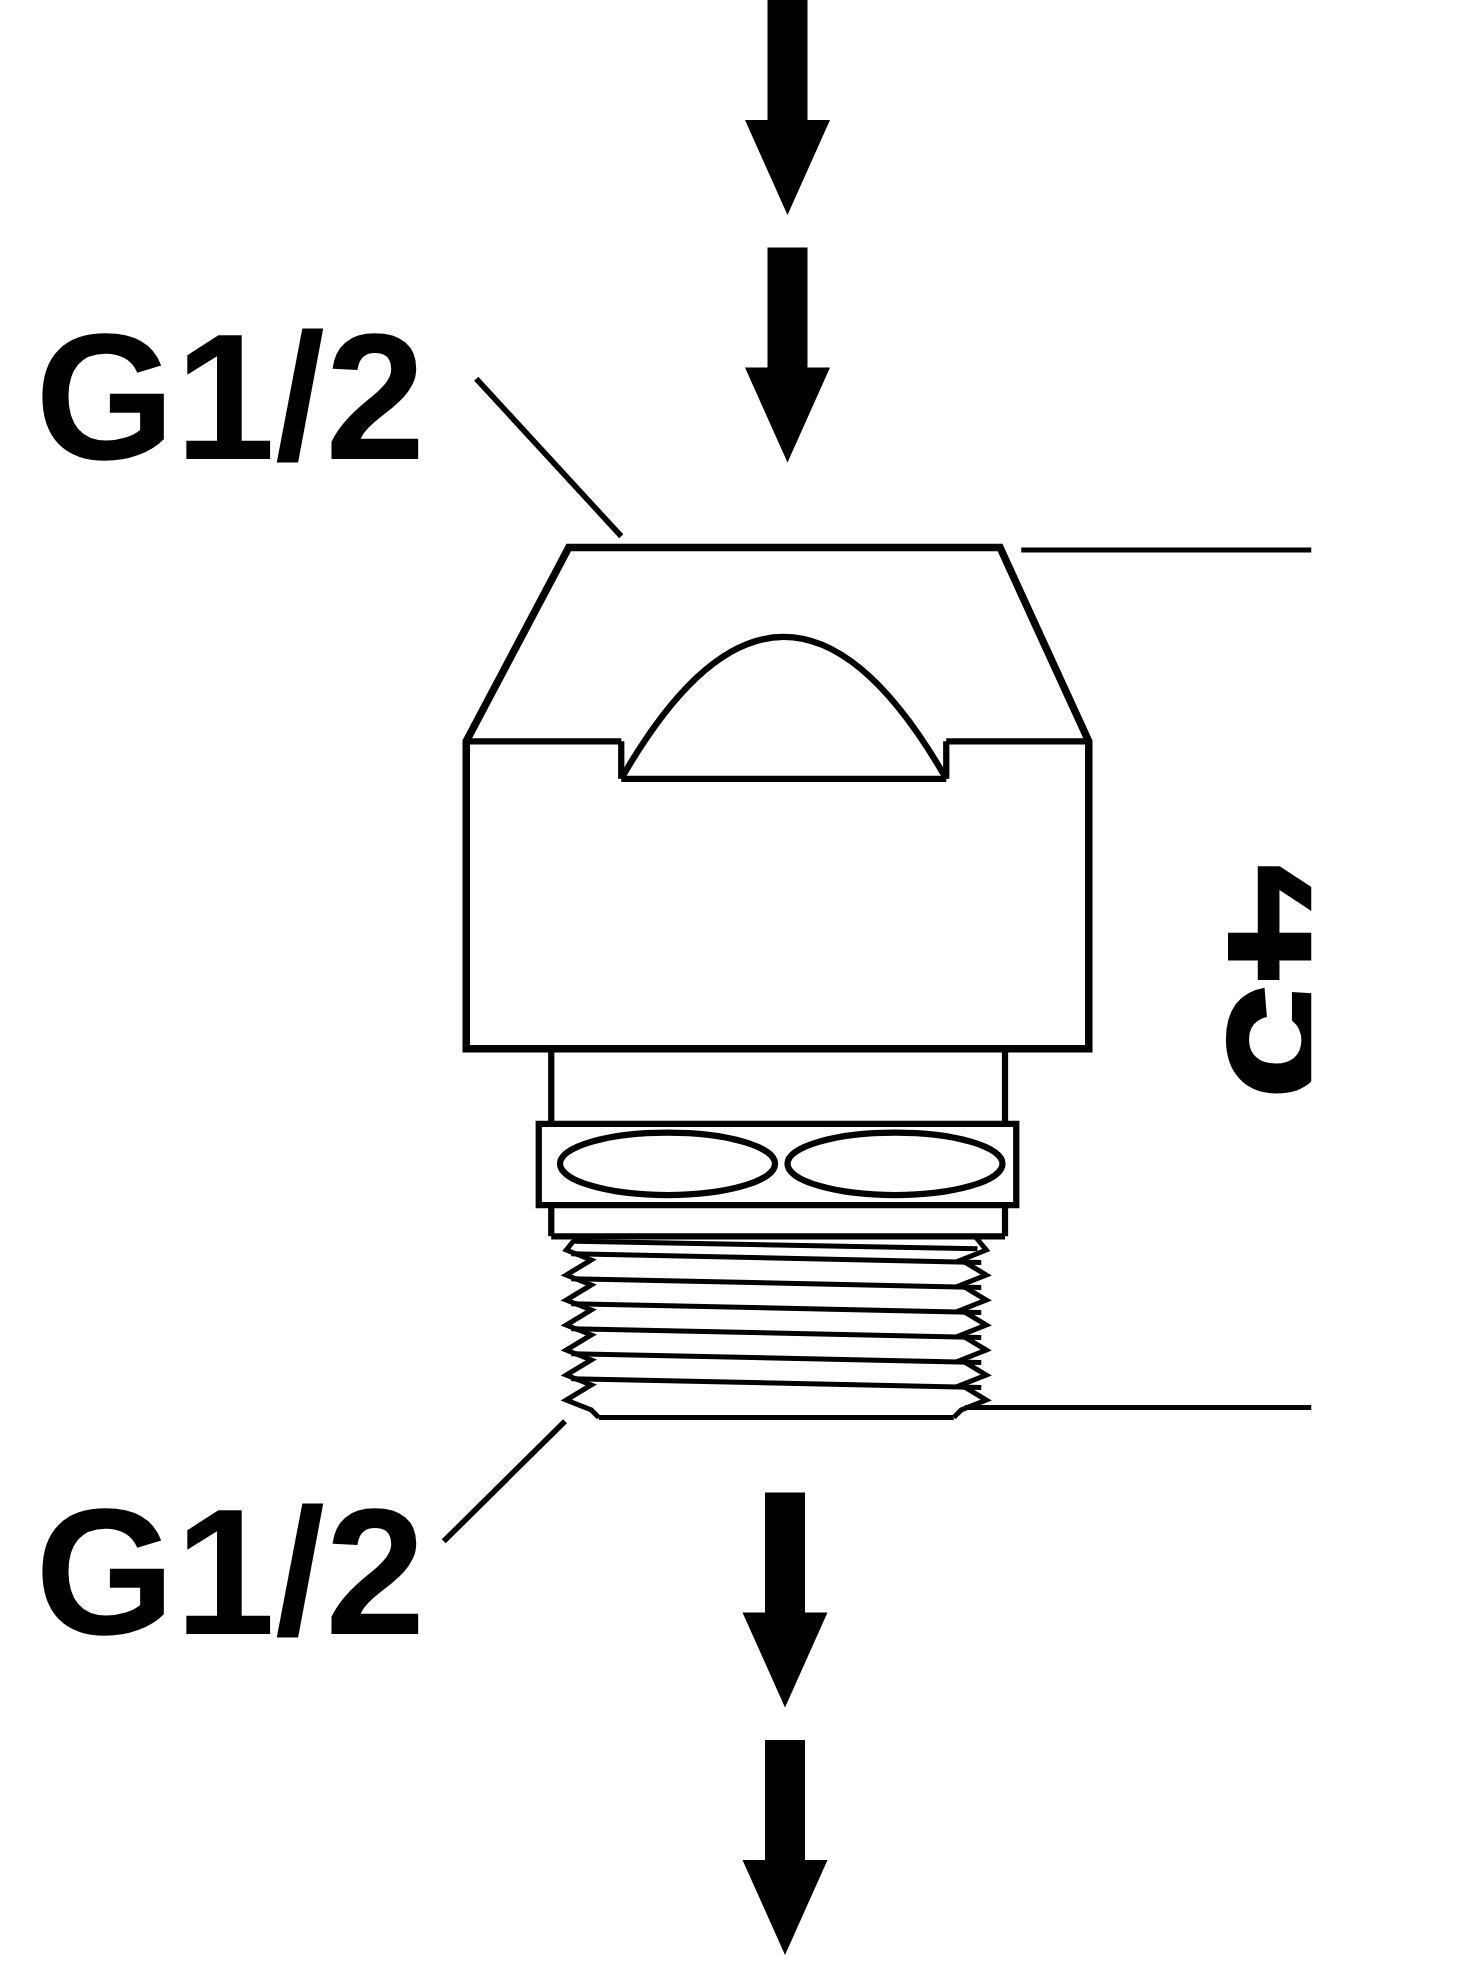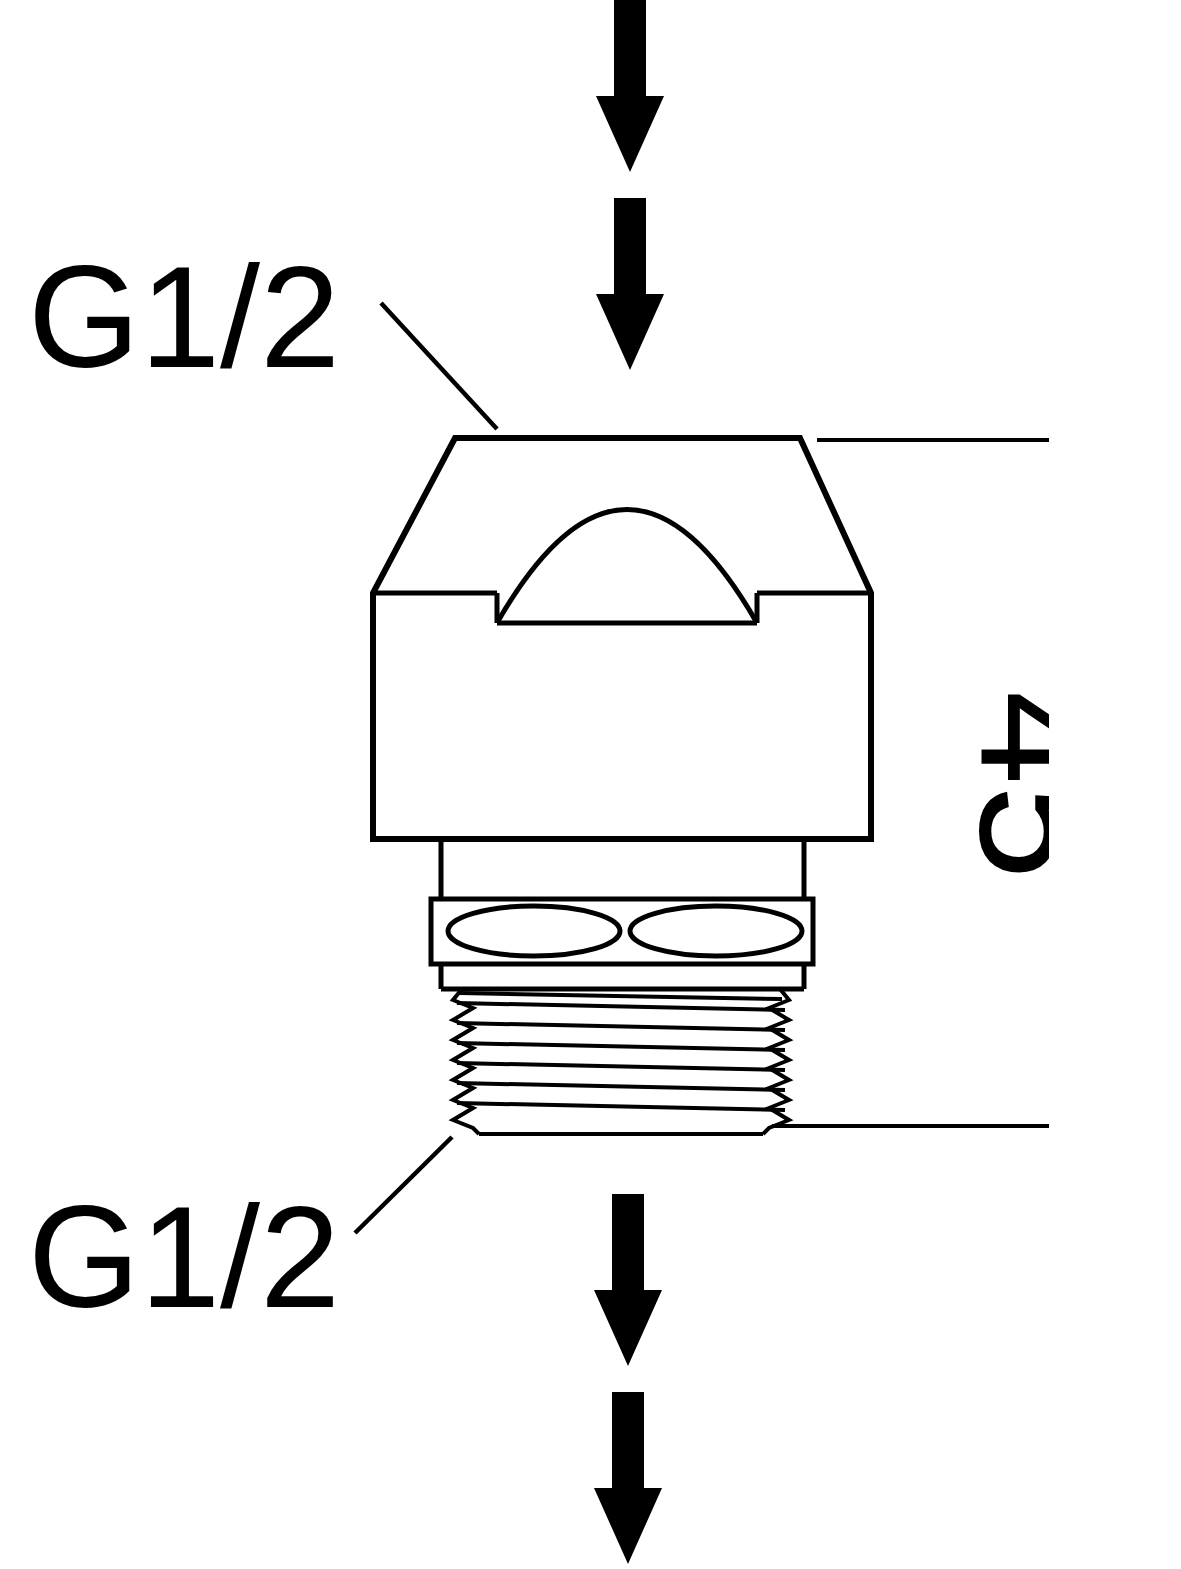--- a/index.html
+++ b/index.html
@@ -7,20 +7,21 @@
     padding: 0;
     background: #ffffff;
   }
   .stage {
     position: relative;
     width: 1049px;
     height: 1569px;
     background: #ffffff;
     font-family: "Liberation Sans", sans-serif;
     overflow: hidden;
+    font-weight: bold;
   }
   svg {
     display: block;
   }
   .outline {
     fill: #ffffff;
     stroke: #000000;
     stroke-width: 6;
     stroke-linejoin: miter;
   }

